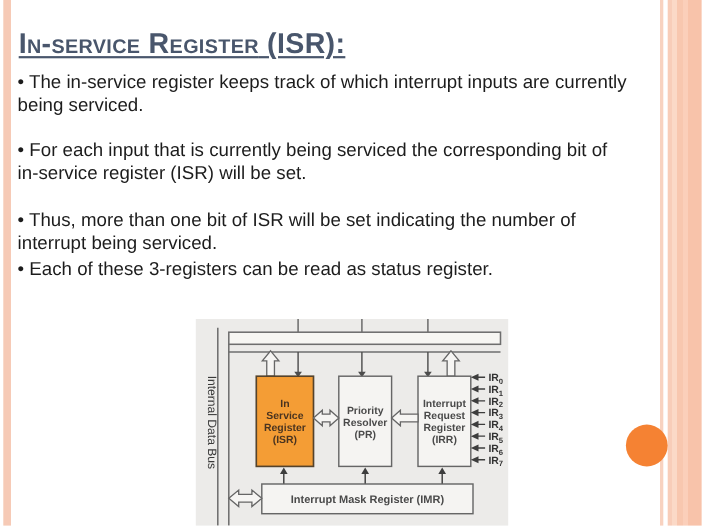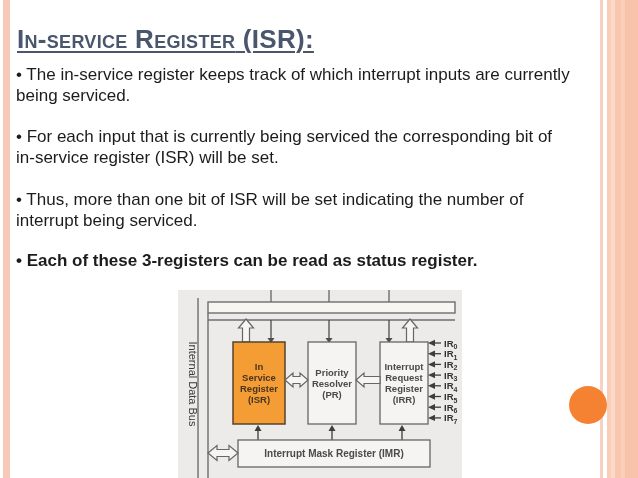--- a/index.html
+++ b/index.html
@@ -18,21 +18,21 @@
 
   
   .title { position:absolute; left:17px; top:24px; color:#49566c; font-weight:bold;
     font-size:26px; letter-spacing:0.3px; text-decoration:underline;
     text-decoration-thickness:2px; text-underline-offset:3px; white-space:nowrap; }
   .title .sc { font-variant:small-caps; }
 
   
   .bullet { position:absolute; left:16px; width:556px; font-size:17px; line-height:21px;
     color:#1c1c1c; }
-  .b1 { top:64px; } .b2 { top:126px; } .b3 { top:189px; } .b4 { top:250px;font-weight:bold; }
+  .b1 { top:64px; } .b2 { top:126px; } .b3 { top:189px; } .b4 { top:234px; }
 
   
   .diagram { position:absolute; left:178px; top:290px; width:284px; height:188px; background:#ecebe9; }
   svg text { font-family:"Liberation Sans", sans-serif; }
 </style>
 </head>
 <body>
 
 <div class="page">
 

